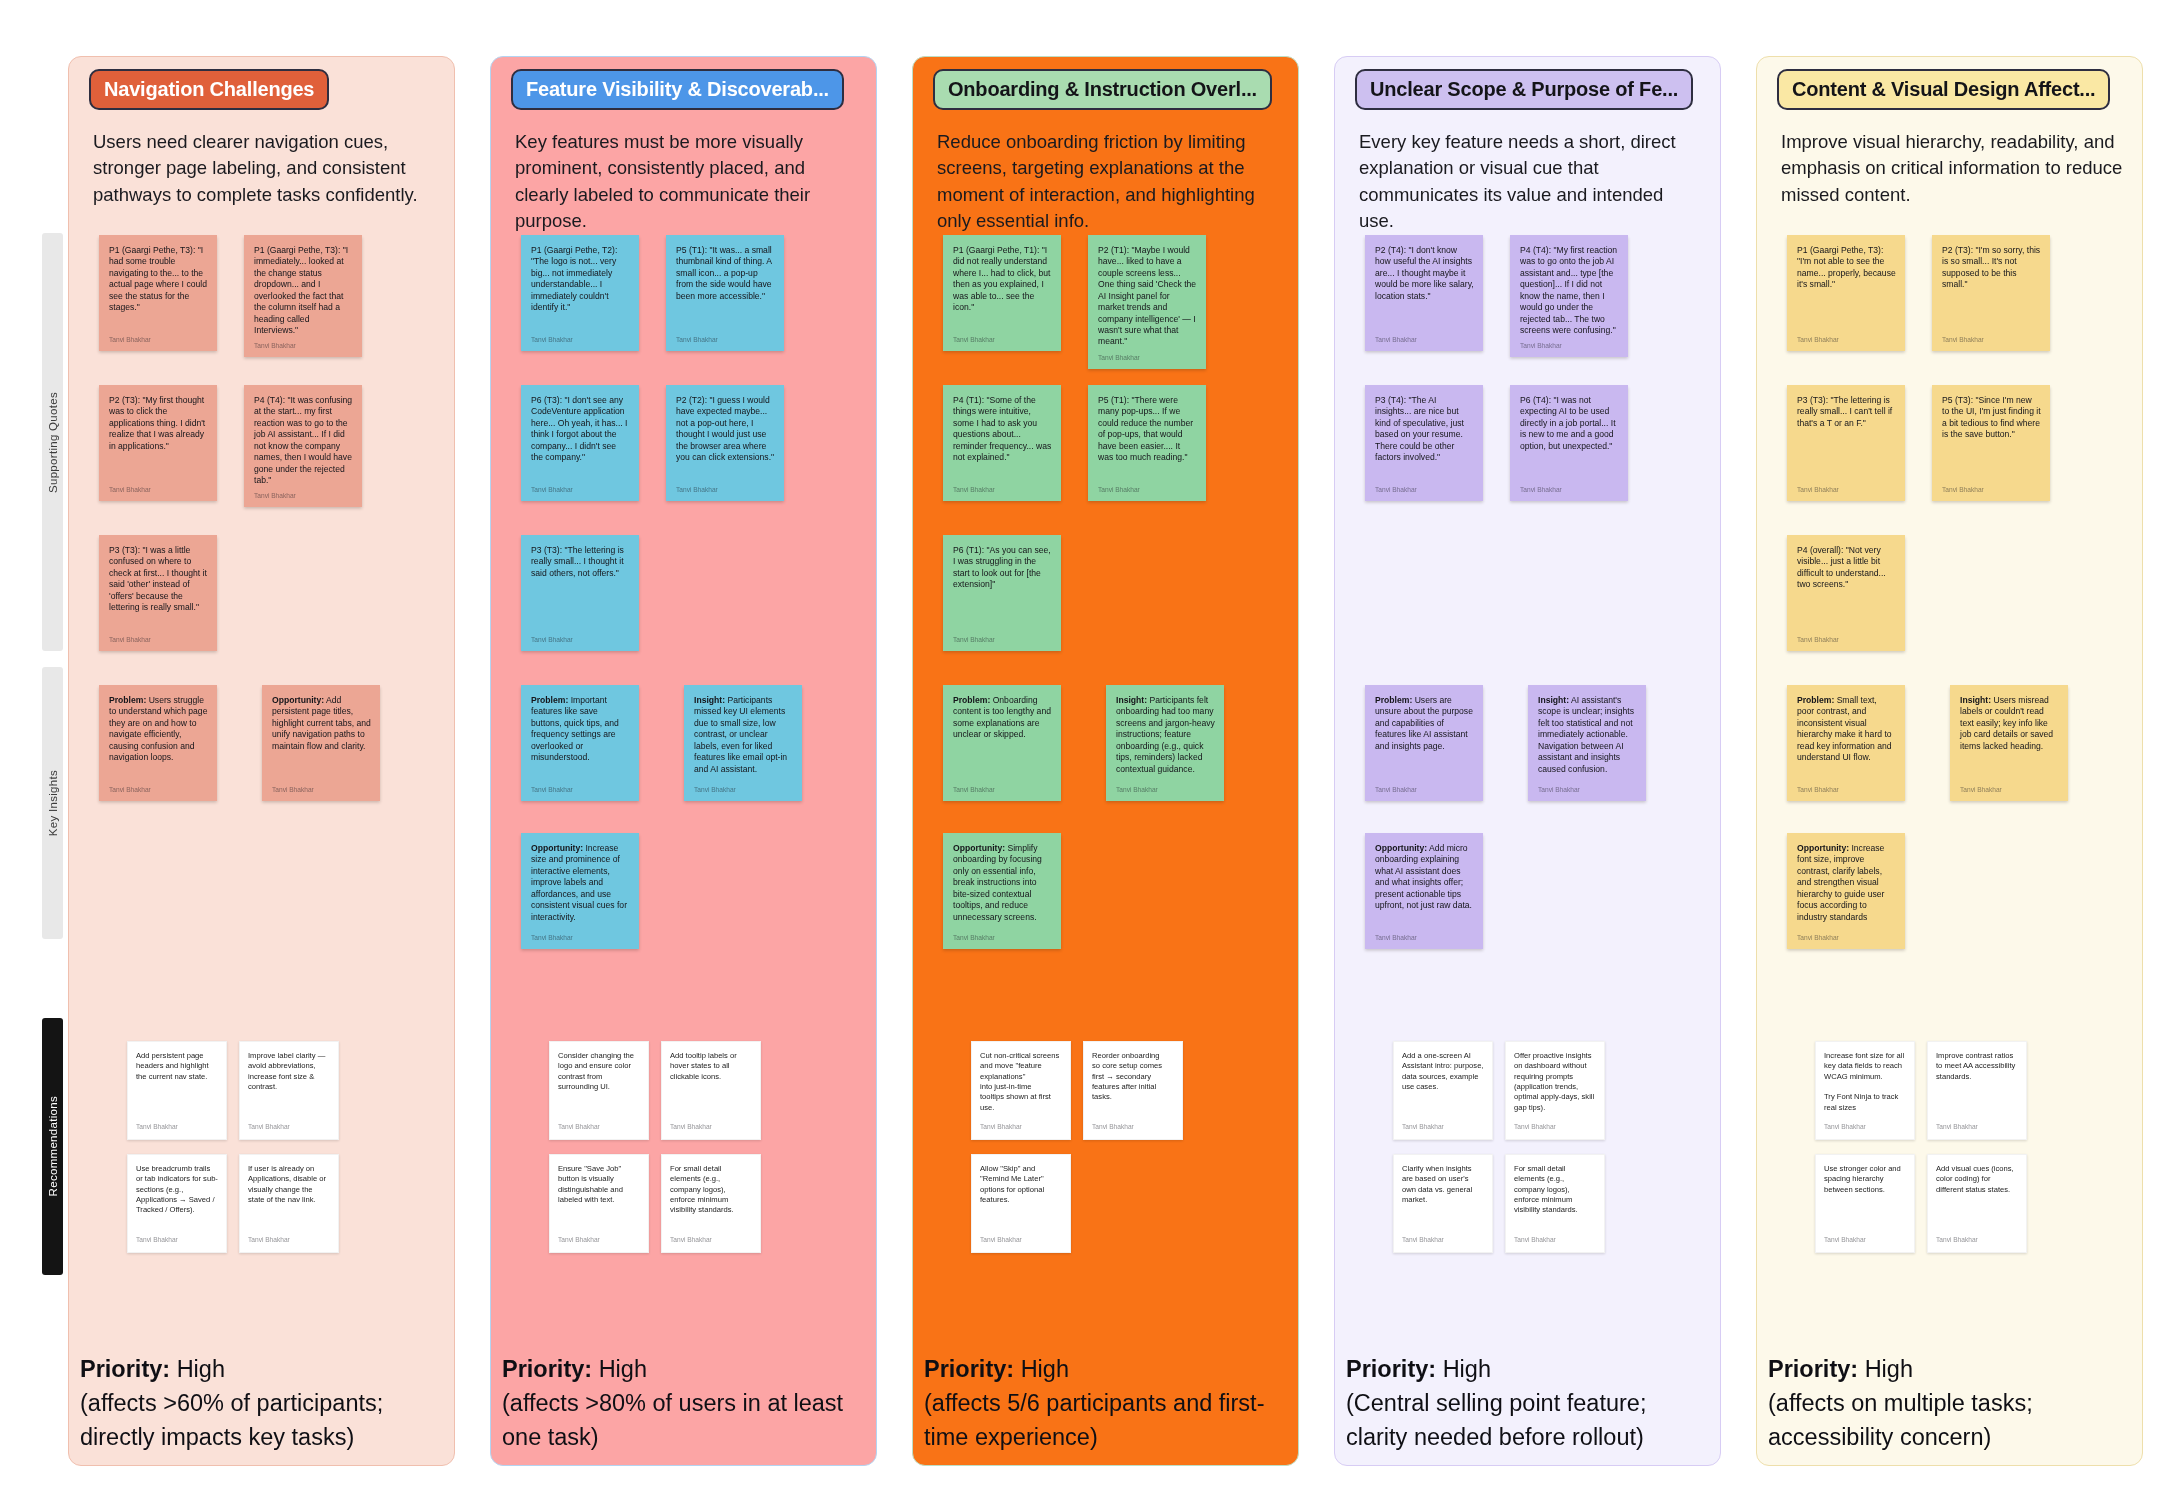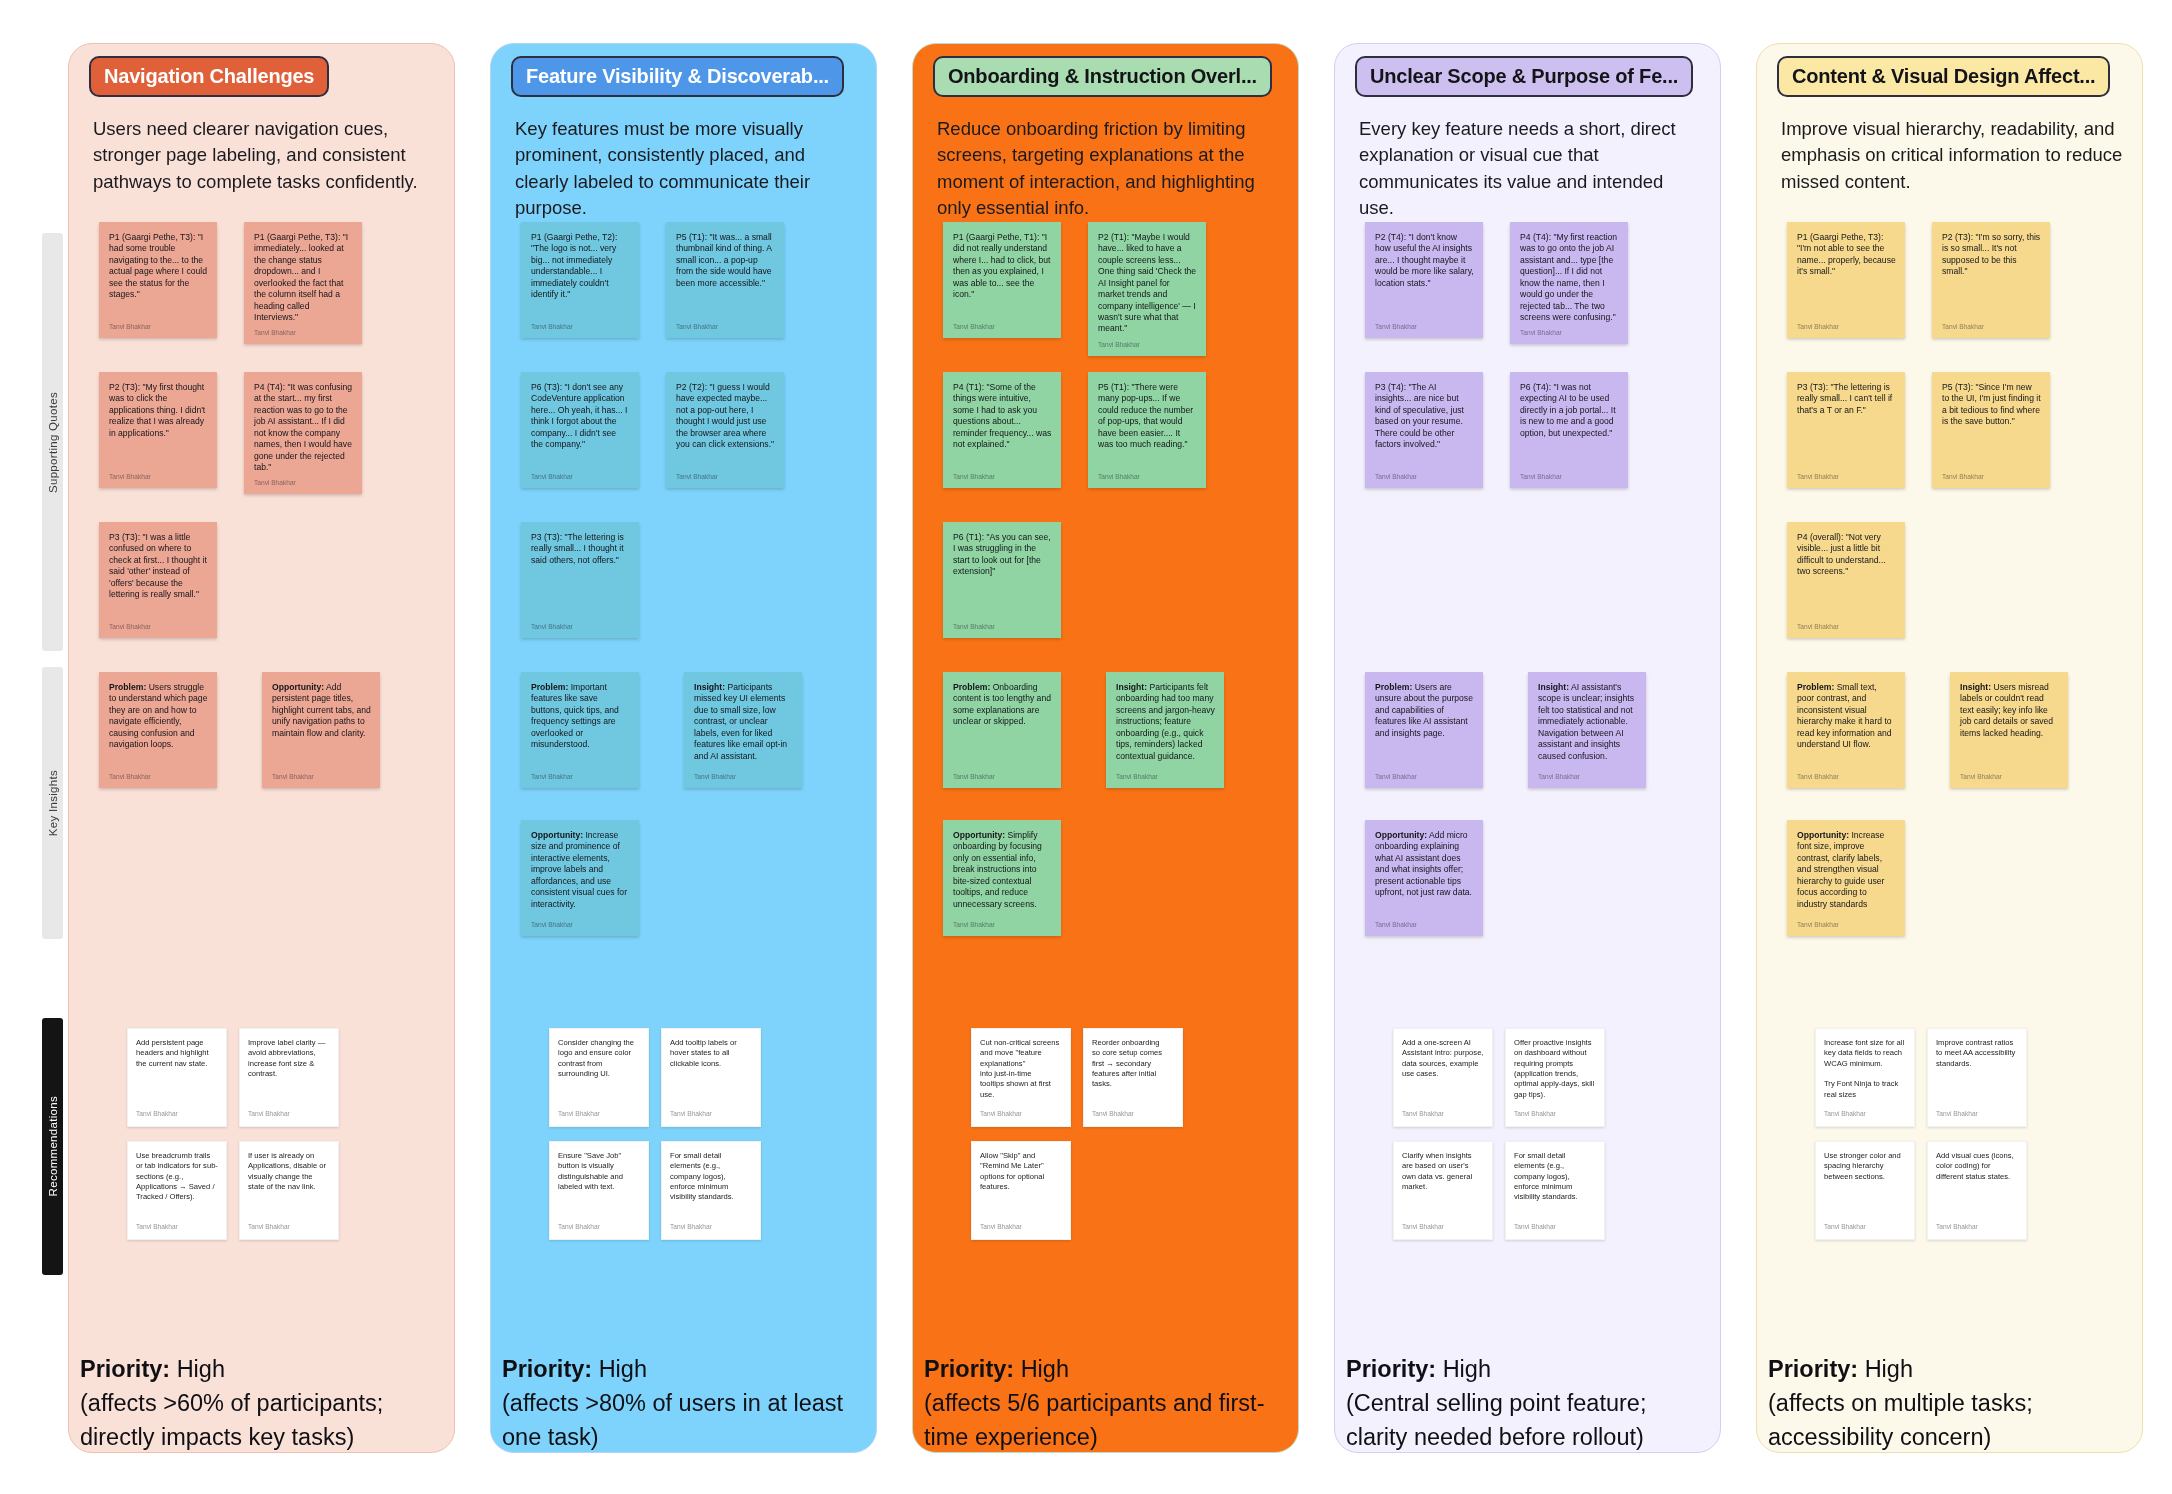--- a/index.html
+++ b/index.html
@@ -14,23 +14,23 @@
   .rail{position:absolute;left:42px;width:21px;border-radius:3px;
         display:flex;align-items:center;justify-content:center;background:#e8e8e8;}
   .rail span{writing-mode:vertical-rl;transform:rotate(180deg);
         font-size:11.5px;letter-spacing:.3px;color:#3c3c3c;white-space:nowrap;}
   #rail-sq{top:233px;height:418px;}
   #rail-ki{top:667px;height:272px;}
   #rail-rec{top:1018px;height:257px;background:#141414;}
   #rail-rec span{color:#ffffff;}
 
   
-  .panel{position:absolute;top:43px;width:387px;height:1410px;border-radius:24px;box-sizing:border-box;}
+  .panel{position:absolute;top:56px;width:387px;height:1410px;border-radius:13px;box-sizing:border-box;}
   .c0{left:68px;  background:#fae1d8;border:1.5px solid #f0bfae;--sticky:#eca694;--pill-bg:#e0603a;--pill-fg:#ffffff;}
-  .c1{left:490px; background:#7dd3fc;border:1.5px solid #b3d4f2;--sticky:#6fc7e0;--pill-bg:#4d96e8;--pill-fg:#ffffff;}
+  .c1{left:490px; background:#fca5a5;border:1.5px solid #b3d4f2;--sticky:#6fc7e0;--pill-bg:#4d96e8;--pill-fg:#ffffff;}
   .c2{left:912px; background:#f97316;border:1.5px solid #bddec5;--sticky:#8fd4a2;--pill-bg:#a9dcb0;--pill-fg:#141418;}
   .c3{left:1334px;background:#f3f1fd;border:1.5px solid #d7ccf4;--sticky:#c9b8f0;--pill-bg:#cdc0f0;--pill-fg:#141418;}
   .c4{left:1756px;background:#fdf9ea;border:1.5px solid #eedfab;--sticky:#f6d98d;--pill-bg:#fae8a4;--pill-fg:#141418;}
 
   .pill{position:absolute;top:12px;left:20px;max-width:340px;box-sizing:border-box;
         background:var(--pill-bg);color:var(--pill-fg);
         border:2px solid #2e2e40;border-radius:10px;
         padding:7px 13px;font-size:20px;font-weight:700;letter-spacing:-.2px;
         white-space:nowrap;overflow:hidden;}
   .desc{position:absolute;top:72px;left:24px;width:344px;margin:0;

